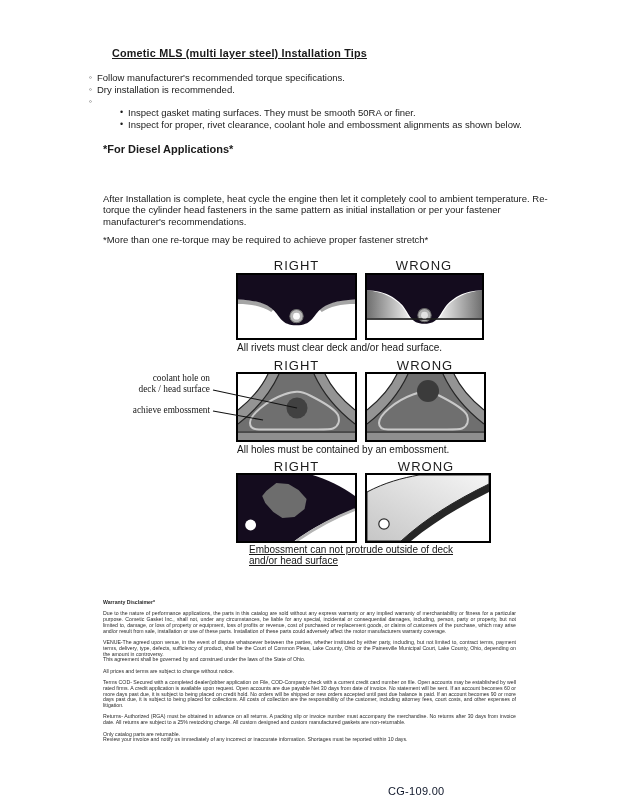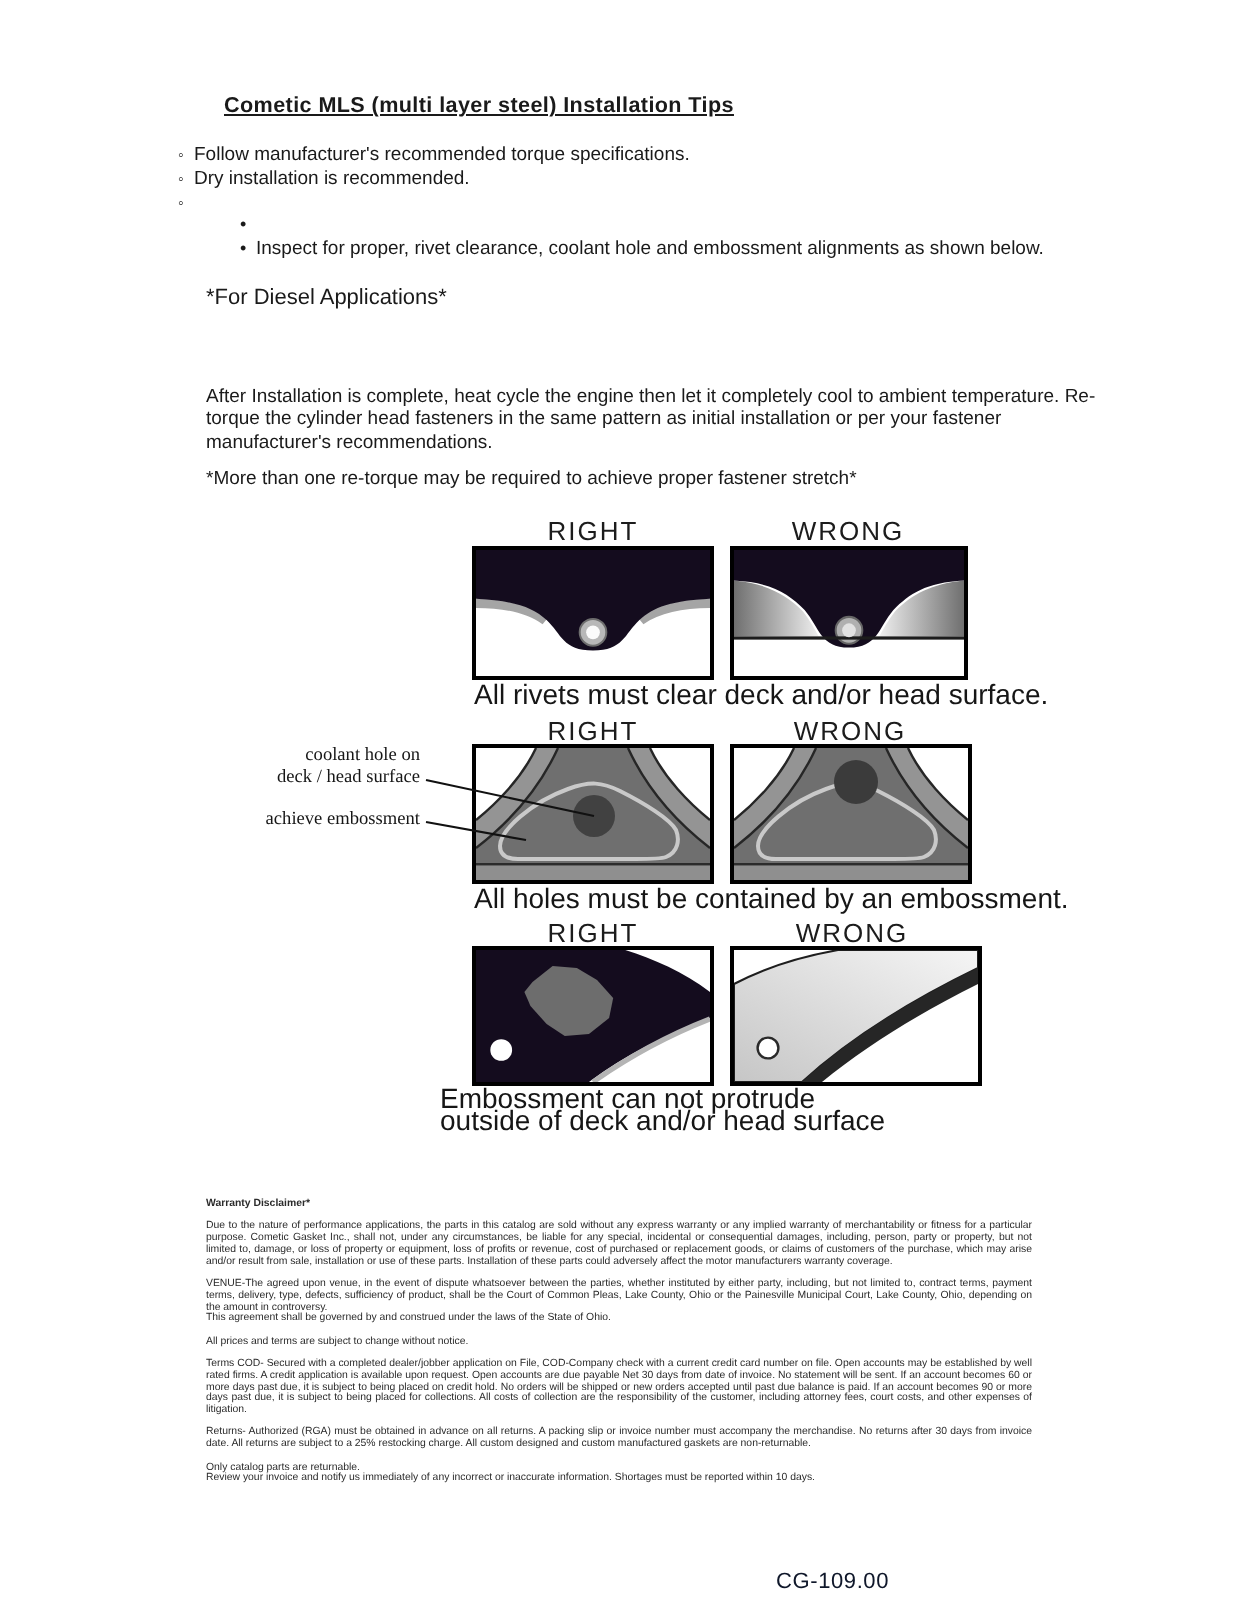--- a/index.html
+++ b/index.html
@@ -10,29 +10,29 @@
   .abs{position:absolute;}
   .title{
     left:112px;top:19px;font-size:10.8px;font-weight:bold;
     text-decoration:underline;letter-spacing:.2px;white-space:nowrap;
   }
   .bullets{left:89px;top:44px;width:460px;font-size:9.5px;line-height:11.8px;}
   .b{display:flex;}
   .b .m{width:8px;flex:0 0 8px;font-size:8px;}
   .b.sub{margin-left:31px;}
   .b.sub .m{font-size:9px;}
-  .h2{left:103px;top:115px;font-size:11px;font-weight:normal;white-space:nowrap;}
+  .h2{left:103px;top:115px;font-size:11px;font-weight:bold;white-space:nowrap;}
   .para{left:103px;width:452px;font-size:9.5px;line-height:11.4px;}
   .p1{top:132px;}
   .p2{top:165px;}
   .p3{top:206px;white-space:nowrap;}
   .dlabel{font-size:13px;letter-spacing:1px;color:#1c1c1c;text-align:center;width:121px;white-space:nowrap;}
   .diag{box-sizing:border-box;border:2.5px solid #000;background:#fff;overflow:hidden;}
   .diag svg{display:block;width:100%;height:100%;}
-  .cap{font-size:14px;line-height:11px;color:#161616;}
+  .cap{font-size:10px;line-height:11px;color:#161616;}
   .ann{font-size:9.3px;line-height:11px;color:#161616;text-align:right;font-family:Liberation Serif, serif;}
   .legal{left:103px;top:572px;width:413px;font-size:5.2px;line-height:5.8px;color:#2b2b2b;text-align:justify;}
   .legal .hd{font-weight:bold;margin-bottom:5.5px;text-align:left;}
   .legal .sp{margin-bottom:5.5px;}
   .legal .sp0{margin-bottom:0;}
   .doccode{left:388px;top:757px;font-size:11px;letter-spacing:.3px;color:#0f172a;white-space:nowrap;}
   .leads{left:205px;top:352px;width:110px;height:48px;z-index:5;pointer-events:none;}
 </style>
 </head>
 <body>
@@ -48,20 +48,21 @@
     </div>
     <div class="b">
       <span class="m">◦</span>
       <span>Dry installation is recommended.</span>
     </div>
     <div class="b">
       <span class="m">◦</span>
     </div>
     <div class="b sub">
       <span class="m">•</span>
+      <span>Inspect gasket mating surfaces.  They must be smooth 50RA or finer.</span>
     </div>
     <div class="b sub">
       <span class="m">•</span>
       <span>Inspect for proper, rivet clearance, coolant hole and embossment alignments as shown below.</span>
     </div>
   </div>
 
   <div class="abs h2">*For Diesel Applications*</div>
   <div class="abs para p2">After Installation is complete, heat cycle the engine then let it completely cool to ambient temperature. Re-torque the cylinder head fasteners in the same pattern as initial installation or per your fastener manufacturer's recommendations.</div>
   <div class="abs para p3">*More than one re-torque may be required to achieve proper fastener stretch*</div>
@@ -177,21 +178,21 @@
             <stop offset="1" stop-color="#f5f5f5"></stop>
         </linearGradient>
       </defs>
       <rect x="0" y="0" width="122" height="66" fill="#ffffff"></rect>
       <path d="M0,17 C18,7.5 35,3 52,0 L122,0 L122,9 C87,26 58,44 34,66 L0,66 Z" fill="url(#bg3)" stroke="#1e1e1e" stroke-width="1"></path>
       <path d="M34,66 C58,44 87,26 122,9 L122,17 C92,32 66,48 44,66 Z" fill="#262626"></path>
       <circle cx="17" cy="49" r="5.2" fill="#ffffff" stroke="#2a2a2a" stroke-width="1.2"></circle>
     </svg>
   </div>
 
-  <div class="abs cap" style="left:220px;top:516px;width:228px;">Embossment can not protrude outside of deck and/or head surface</div>
+  <div class="abs cap" style="left:249px;top:516px;width:228px;text-decoration:underline;">Embossment can not protrude outside of deck and/or head surface</div>
 
   <div class="abs legal">
     <div class="hd">Warranty Disclaimer*</div>
     <div class="sp">Due to the nature of performance applications, the parts in this catalog are sold without any express warranty or any implied warranty of merchantability or fitness for a particular purpose. Cometic Gasket Inc., shall not, under any circumstances, be liable for any special, incidental or consequential damages, including, person, party or property, but not limited to, damage, or loss of property or equipment, loss of profits or revenue, cost of purchased or replacement goods, or claims of customers of the purchase, which may arise and/or result from sale, installation or use of these parts.  Installation of these parts could adversely affect the motor manufacturers warranty coverage.</div>
     <div class="sp0">VENUE-The agreed upon venue, in the event of dispute whatsoever between the parties, whether instituted by either party, including, but not limited to, contract terms, payment terms, delivery, type, defects, sufficiency of product, shall be the Court of Common Pleas, Lake County, Ohio or the Painesville Municipal Court, Lake County, Ohio, depending on the amount in controversy.</div>
     <div class="sp">This agreement shall be governed by and construed under the laws of the State of Ohio.</div>
     <div class="sp">All prices and terms are subject to change without notice.</div>
     <div class="sp">Terms COD- Secured with a completed dealer/jobber application on File, COD-Company check with a current credit card number on file.  Open accounts may be established by well rated firms.  A credit application is available upon request.  Open accounts are due payable Net 30 days from date of invoice.  No statement will be sent.  If an account becomes 60 or more days past due, it is subject to being placed on credit hold.  No orders will be shipped or new orders accepted until past due balance is paid.  If an account becomes 90 or more days past due, it is subject to being placed for collections.  All costs of collection are the responsibility of the customer, including attorney fees, court costs, and other expenses of litigation.</div>
     <div class="sp">Returns- Authorized (RGA) must be obtained in advance on all returns.  A packing slip or invoice number must accompany the merchandise.  No returns after 30 days from invoice date.  All returns are subject to a 25% restocking charge.  All custom designed and custom manufactured gaskets are non-returnable.</div>
     <div class="sp0">Only catalog parts are returnable.</div>

